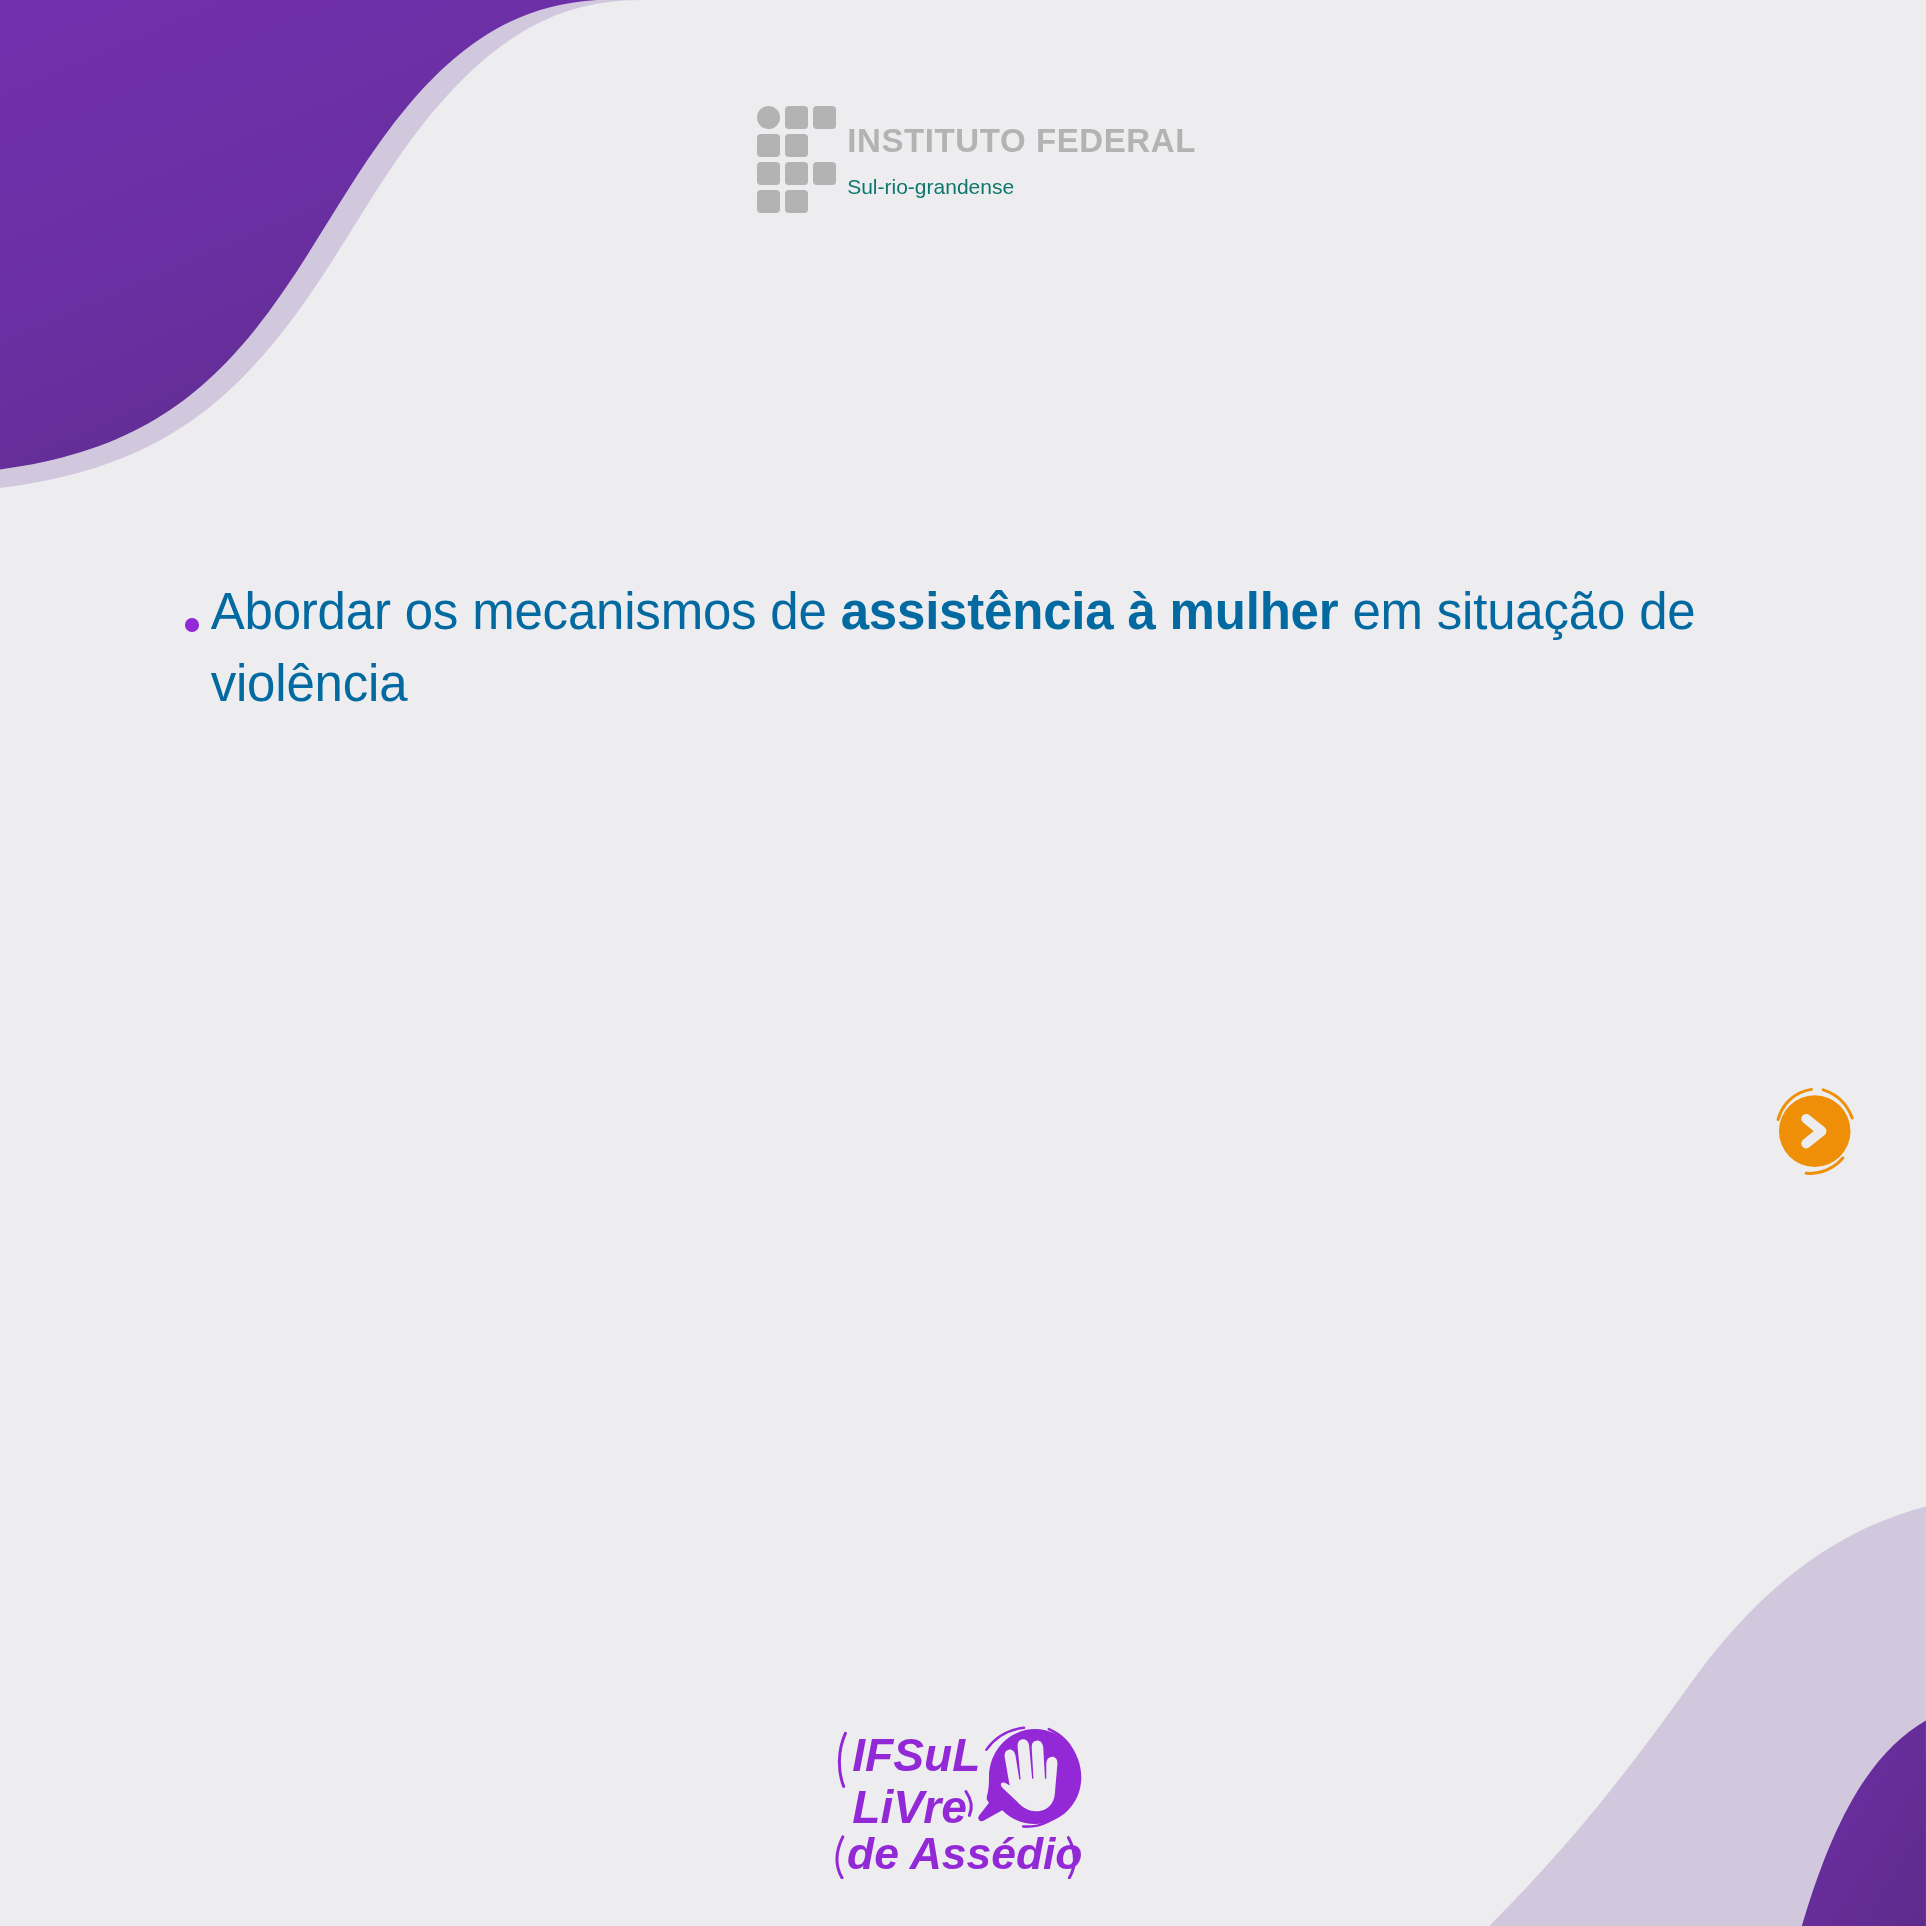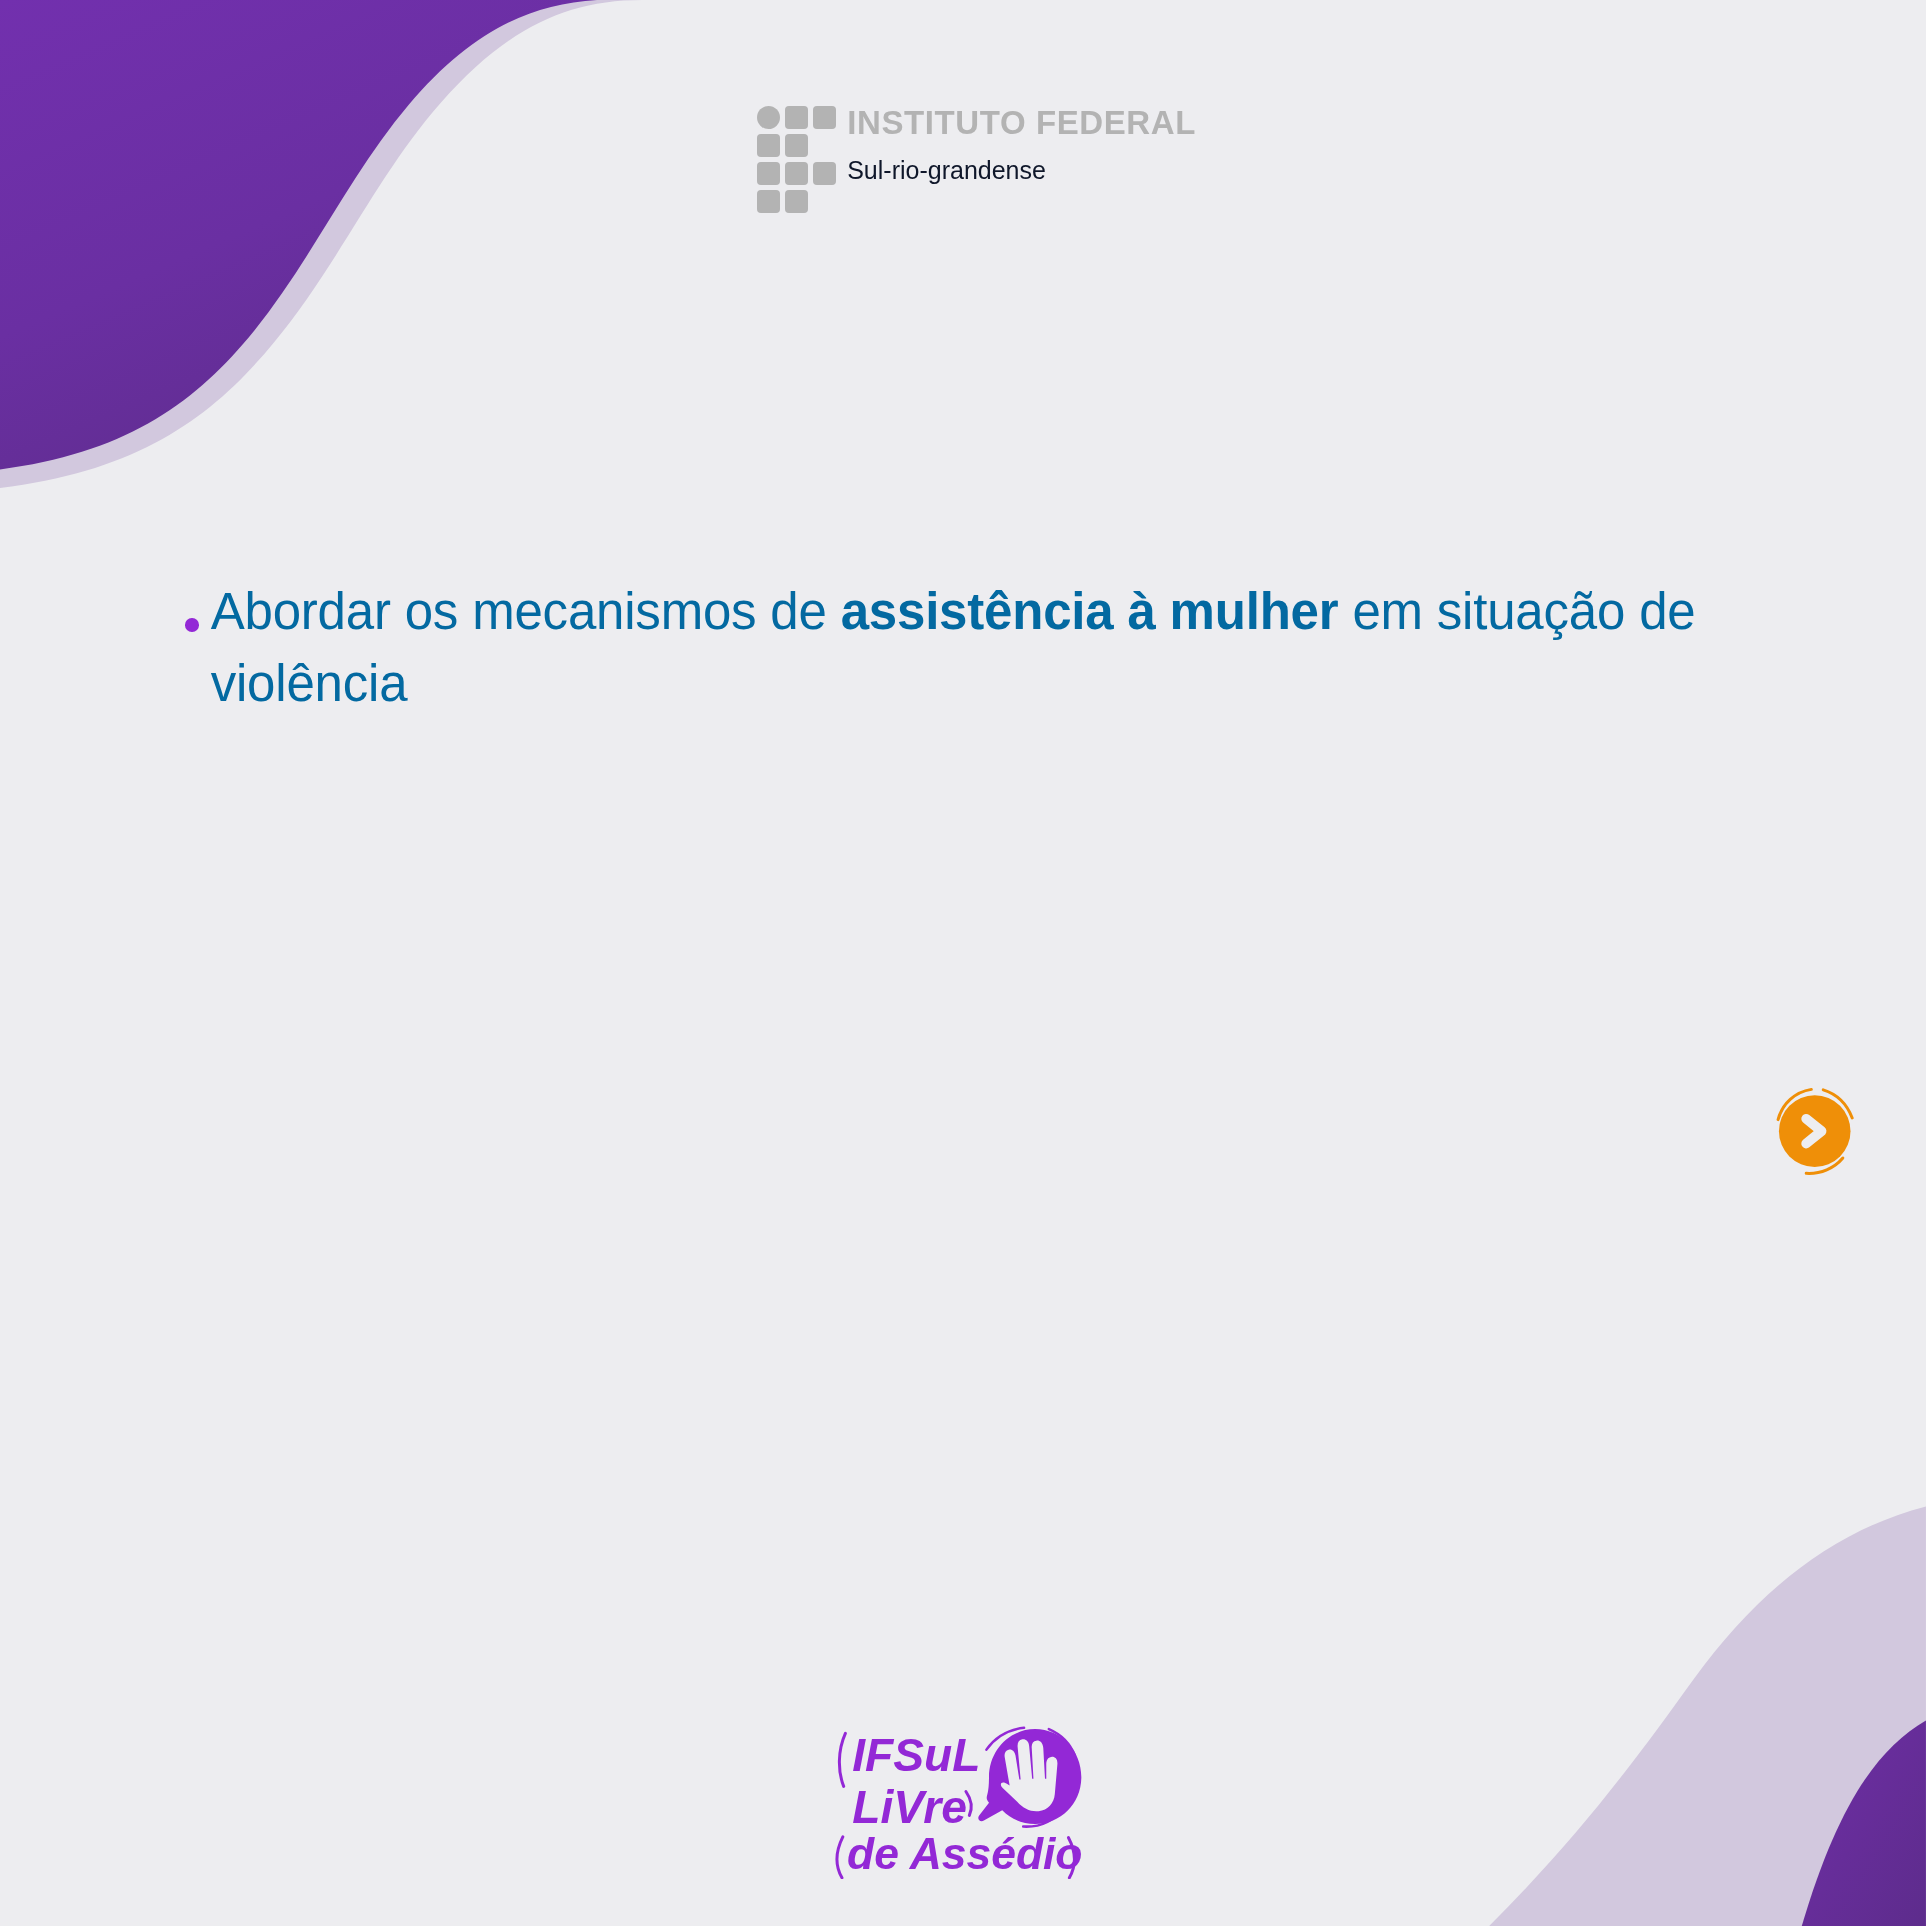--- a/index.html
+++ b/index.html
@@ -31,21 +31,21 @@
     right: 0; bottom: 0;
     width: 621px; height: 471px;
   }
 
   
   #if-logo {
     position: absolute;
     top: 106px;
     left: 757px;
     display: flex;
-    align-items: flex-start;
+    align-items: center;
   }
   #if-mark {
     display: grid;
     grid-template-columns: repeat(3, 23px);
     grid-auto-rows: 23px;
     gap: 5.1px;
     margin-right: 11px;
     margin-bottom: 1.7px;
   }
   .if-cell {
@@ -64,22 +64,22 @@
     font-weight: 700;
     font-size: 33px;
     letter-spacing: 0.6px;
     color: #b3b3b3;
     line-height: 1;
     white-space: nowrap;
   }
   #if-sub {
     font-family: "Liberation Sans", sans-serif;
     font-weight: 400;
-    font-size: 25px;
-    color: #0f172a;
+    font-size: 21px;
+    color: #0f766e;
     line-height: 1;
     margin-top: 19px;
     white-space: nowrap;
   }
 
   
   #bullets {
     position: absolute;
     top: 576px;
     left: 185px;

